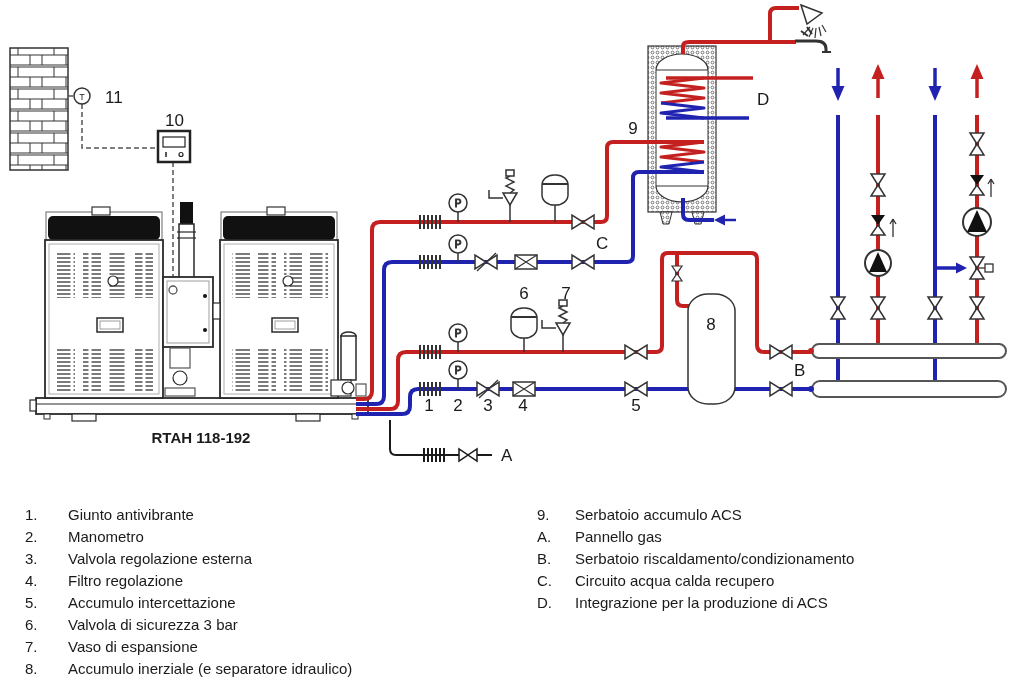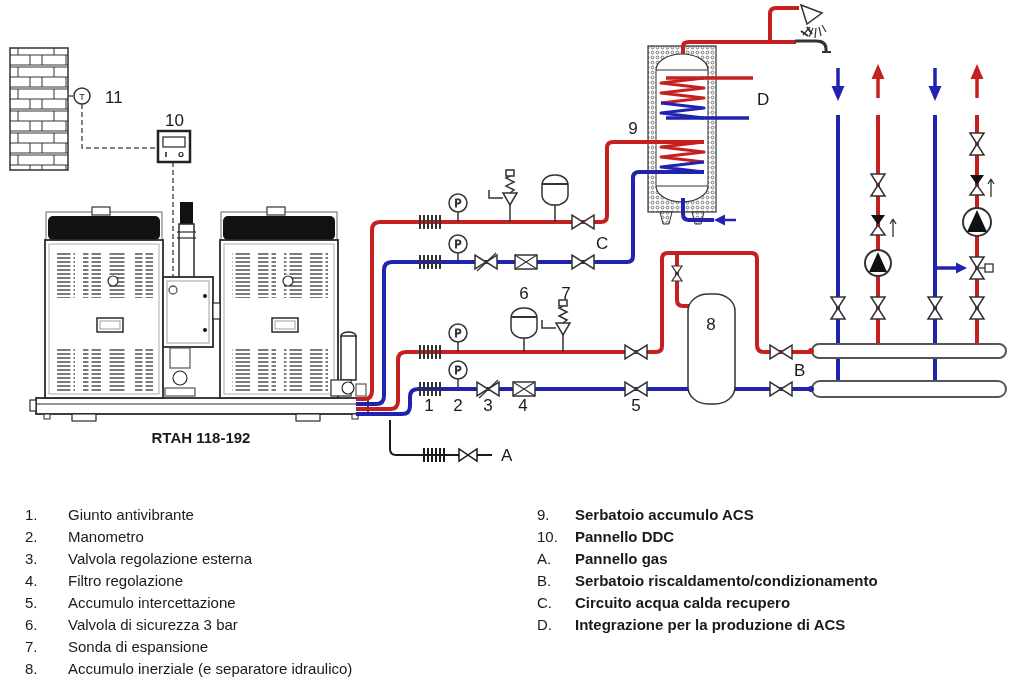--- a/index.html
+++ b/index.html
@@ -7,21 +7,21 @@
         font-family:"Liberation Sans",sans-serif;color:#1a1a1a;}
   .schematic{position:absolute;left:0;top:0;}
   .legend{position:absolute;top:504px;left:0;width:1024px;font-size:15px;line-height:22px;}
   .legend-col{position:absolute;top:0;}
   .legend-col.left{left:25px;width:480px;}
   .legend-col.right{left:537px;width:487px;}
   .legend-row{display:flex;align-items:flex-start;}
   .legend-row .num{flex:0 0 43px;}
   .legend-col.right .num{flex:0 0 38px;}
   .legend-row .txt{flex:1 1 auto;}
-  .legend-col.right .txt{max-width:445px;font-weight:bold;}
+  .legend-col.right .txt{max-width:445px;}
   svg text{font-family:"Liberation Sans",sans-serif;fill:#1a1a1a;}
   .callout{font-size:17px;}
   .unitlbl{font-size:15px;font-weight:bold;}
   .gaugelbl{font-size:10px;}
   .sensorlbl{font-size:9px;}
 </style>
 </head>
 <body>
 
 <div class="page">
@@ -377,37 +377,33 @@
     <div class="legend-row">
       <span class="num">5.</span>
       <span class="txt">Accumulo intercettazione</span>
     </div>
     <div class="legend-row">
       <span class="num">6.</span>
       <span class="txt">Valvola di sicurezza 3 bar</span>
     </div>
     <div class="legend-row">
       <span class="num">7.</span>
-      <span class="txt">Sonda di espansione</span>
+      <span class="txt">Vaso di espansione</span>
     </div>
     <div class="legend-row">
       <span class="num">8.</span>
       <span class="txt">Accumulo inerziale (e separatore idraulico)</span>
     </div>
   </div>
   <div class="legend-col right">
     <div class="legend-row">
       <span class="num">9.</span>
       <span class="txt">Serbatoio accumulo ACS</span>
     </div>
     <div class="legend-row">
-      <span class="num">10.</span>
-      <span class="txt">Pannello DDC</span>
-    </div>
-    <div class="legend-row">
       <span class="num">A.</span>
       <span class="txt">Pannello gas</span>
     </div>
     <div class="legend-row">
       <span class="num">B.</span>
       <span class="txt">Serbatoio riscaldamento/condizionamento</span>
     </div>
     <div class="legend-row">
       <span class="num">C.</span>
       <span class="txt">Circuito acqua calda recupero</span>

